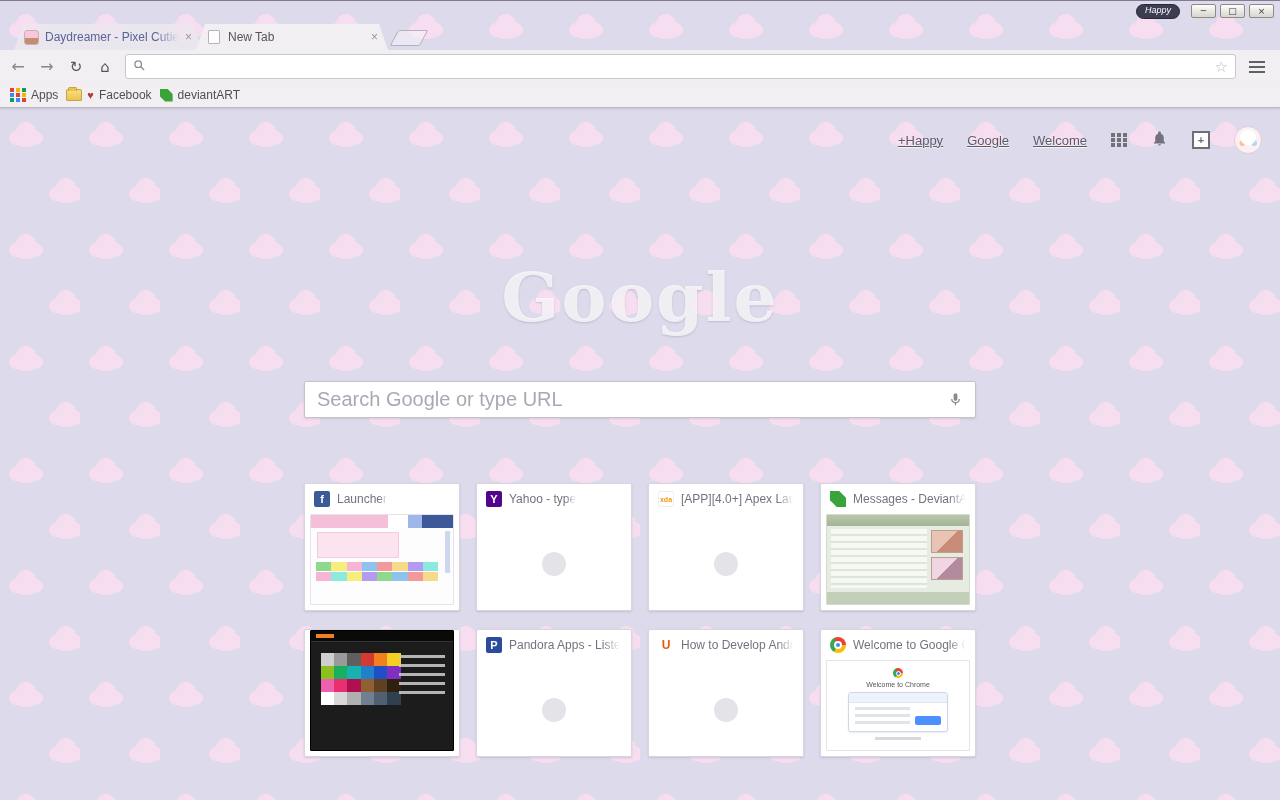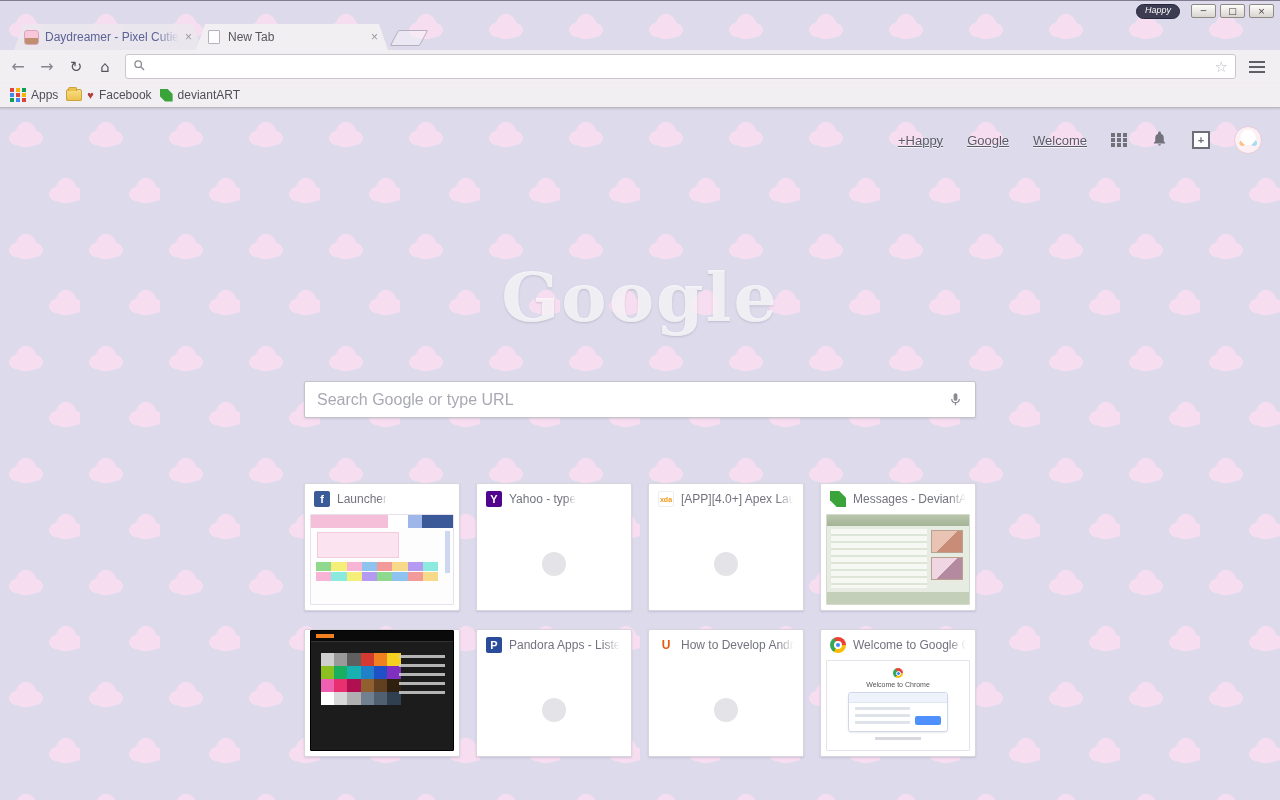--- a/index.html
+++ b/index.html
@@ -102,21 +102,21 @@
       radial-gradient(circle at 74% 62%, #aadcf2 0 10%, transparent 13%),
       radial-gradient(circle at 50% 50%, #fdf0f5 0 70%, #f6d6e4 100%); }
 
   .glogo{ margin-top:155px; text-align:center; font-family:"DejaVu Serif", serif; font-weight:bold;
     font-size:68px; line-height:1; letter-spacing:2px; color:rgba(255,255,255,0.75);
     text-shadow:0 1px 2px rgba(140,130,155,0.35); }
 
   .searchbox{ width:672px; height:37px; margin:50px auto 0; background:#fff; border:1px solid #c6c2cb;
     border-radius:2px; display:flex; align-items:center; padding:0 12px; gap:8px;
     box-shadow:0 1px 2px rgba(110,100,125,0.18); }
-  .searchbox input{ flex:1; border:none; outline:none; font-size:16px; color:#333; background:transparent;
+  .searchbox input{ flex:1; border:none; outline:none; font-size:20px; color:#333; background:transparent;
     font-family:"Liberation Sans", sans-serif; }
   .searchbox input::placeholder, .omnibox-input::placeholder{ color:#a9a9b4; }
   .mic{ flex:none; display:flex; }
 
   .tiles{ width:672px; margin:65px auto 0; display:grid; grid-template-columns:repeat(4,156px);
     column-gap:16px; row-gap:18px; }
   .tile{ width:156px; height:128px; background:#fff; border:1px solid #d9d5de; border-radius:2px;
     box-shadow:0 1px 2px rgba(110,100,130,0.22); overflow:hidden; display:flex; flex-direction:column; }
   .tile-head{ height:30px; flex:none; display:flex; align-items:center; gap:7px; padding:0 9px; }
   .tile-title{ font-size:12px; color:#73737f; white-space:nowrap; overflow:hidden;

